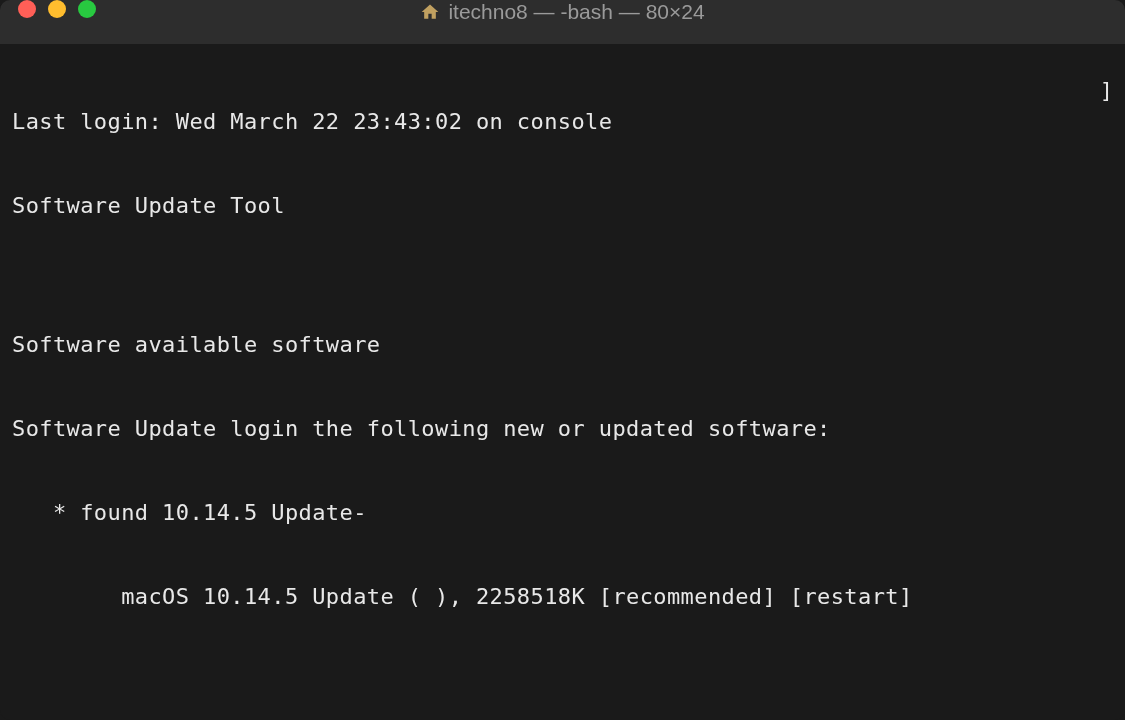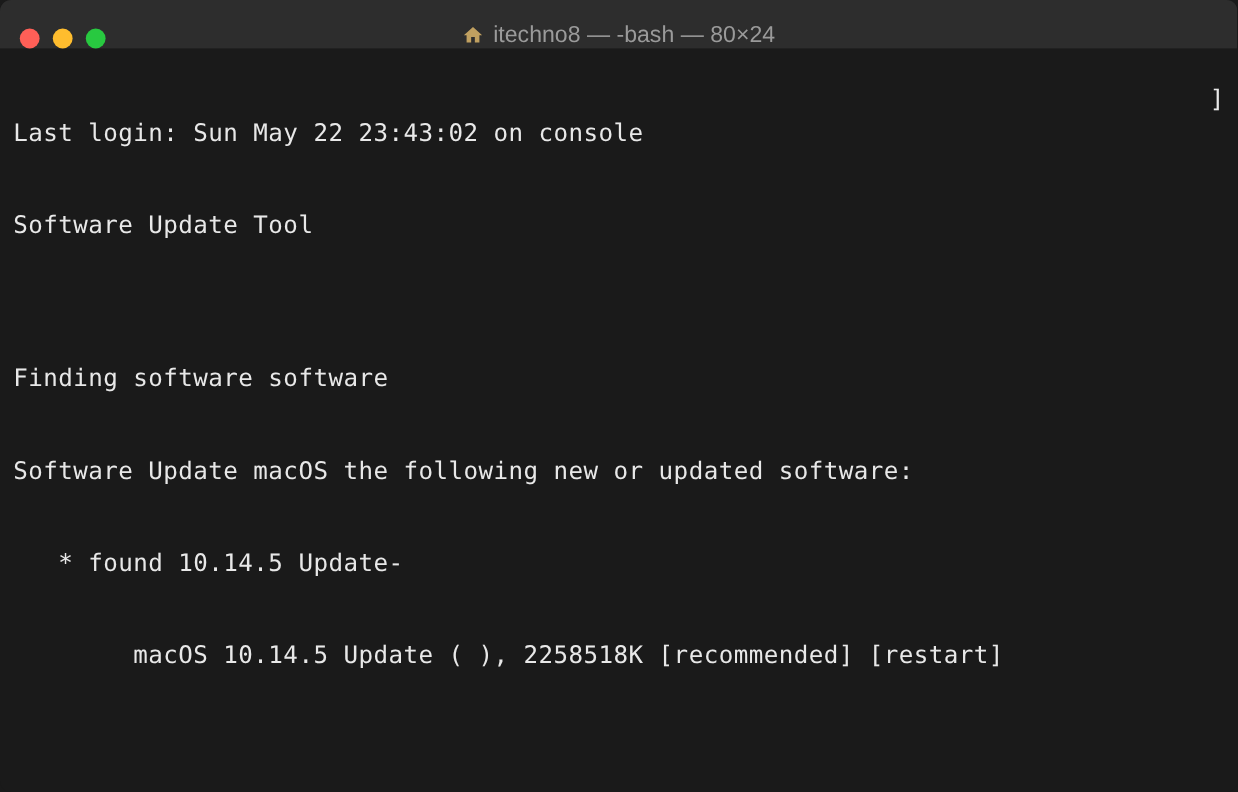--- a/index.html
+++ b/index.html
@@ -18,21 +18,21 @@
       width: 100%;
       height: 100%;
       background: #1a1a1a;
       border-radius: 10px;
       overflow: hidden;
     }
     .title-bar {
       height: 44px;
       background: #2d2d2d;
       display: flex;
-      align-items: flex-end;
+      align-items: flex-start;
       padding: 0 16px;
       position: relative;
     }
     .traffic-lights {
       display: flex;
       gap: 12px;
       position: absolute;
       left: 18px;
     }
     .traffic-light {
@@ -90,25 +90,25 @@
     <div class="title-content">
       <span class="home-icon">
         <svg viewBox="0 0 24 24" width="20" height="20" fill="#c0a060">
           <path d="M10 20v-6h4v6h5v-8h3L12 3 2 12h3v8z"></path>
         </svg>
       </span>
       <span>itechno8 — -bash — 80×24</span>
     </div>
   </div>
   <div class="terminal-body">
-    <span class="terminal-line">Last login: Sun May 22 23:43:02 on console</span>
+    <span class="terminal-line">Last login: Wed March 22 23:43:02 on console</span>
     <span class="terminal-line">Software Update Tool</span>
     <span class="terminal-line"></span>
-    <span class="terminal-line">Finding software software</span>
-    <span class="terminal-line">Software Update macOS the following new or updated software:</span>
+    <span class="terminal-line">Software available software</span>
+    <span class="terminal-line">Software Update login the following new or updated software:</span>
     <span class="terminal-line">   * found 10.14.5 Update-</span>
     <span class="terminal-line">        macOS 10.14.5 Update ( ), 2258518K [recommended] [restart]</span>
     
     
     
   </div>
   <span class="prompt-bracket-right">]</span>
 </div>
 
 </body></html>

